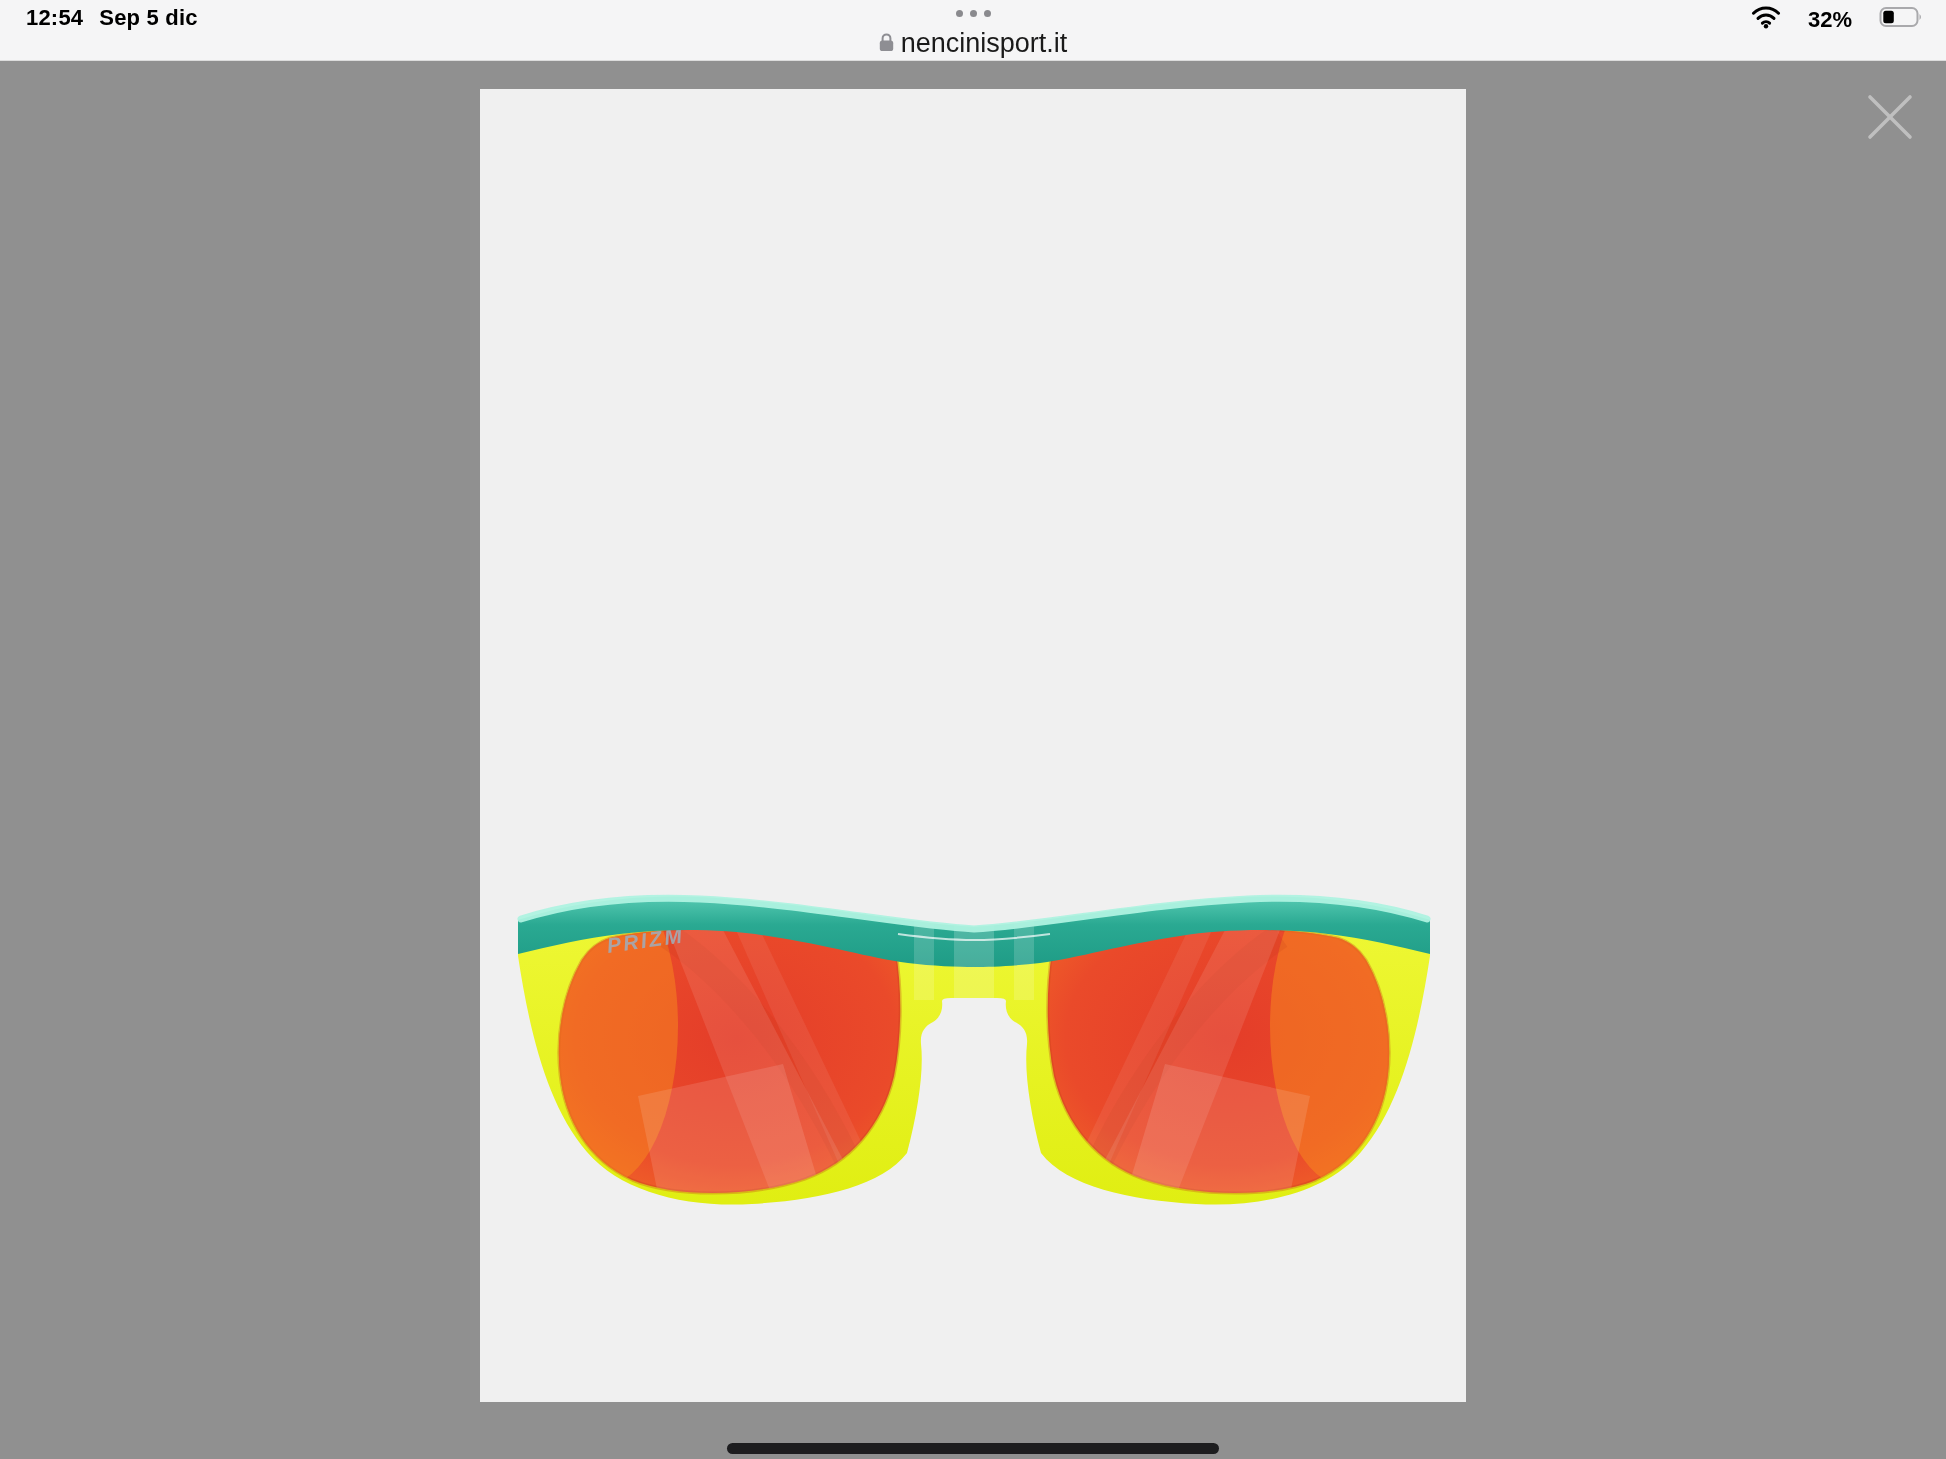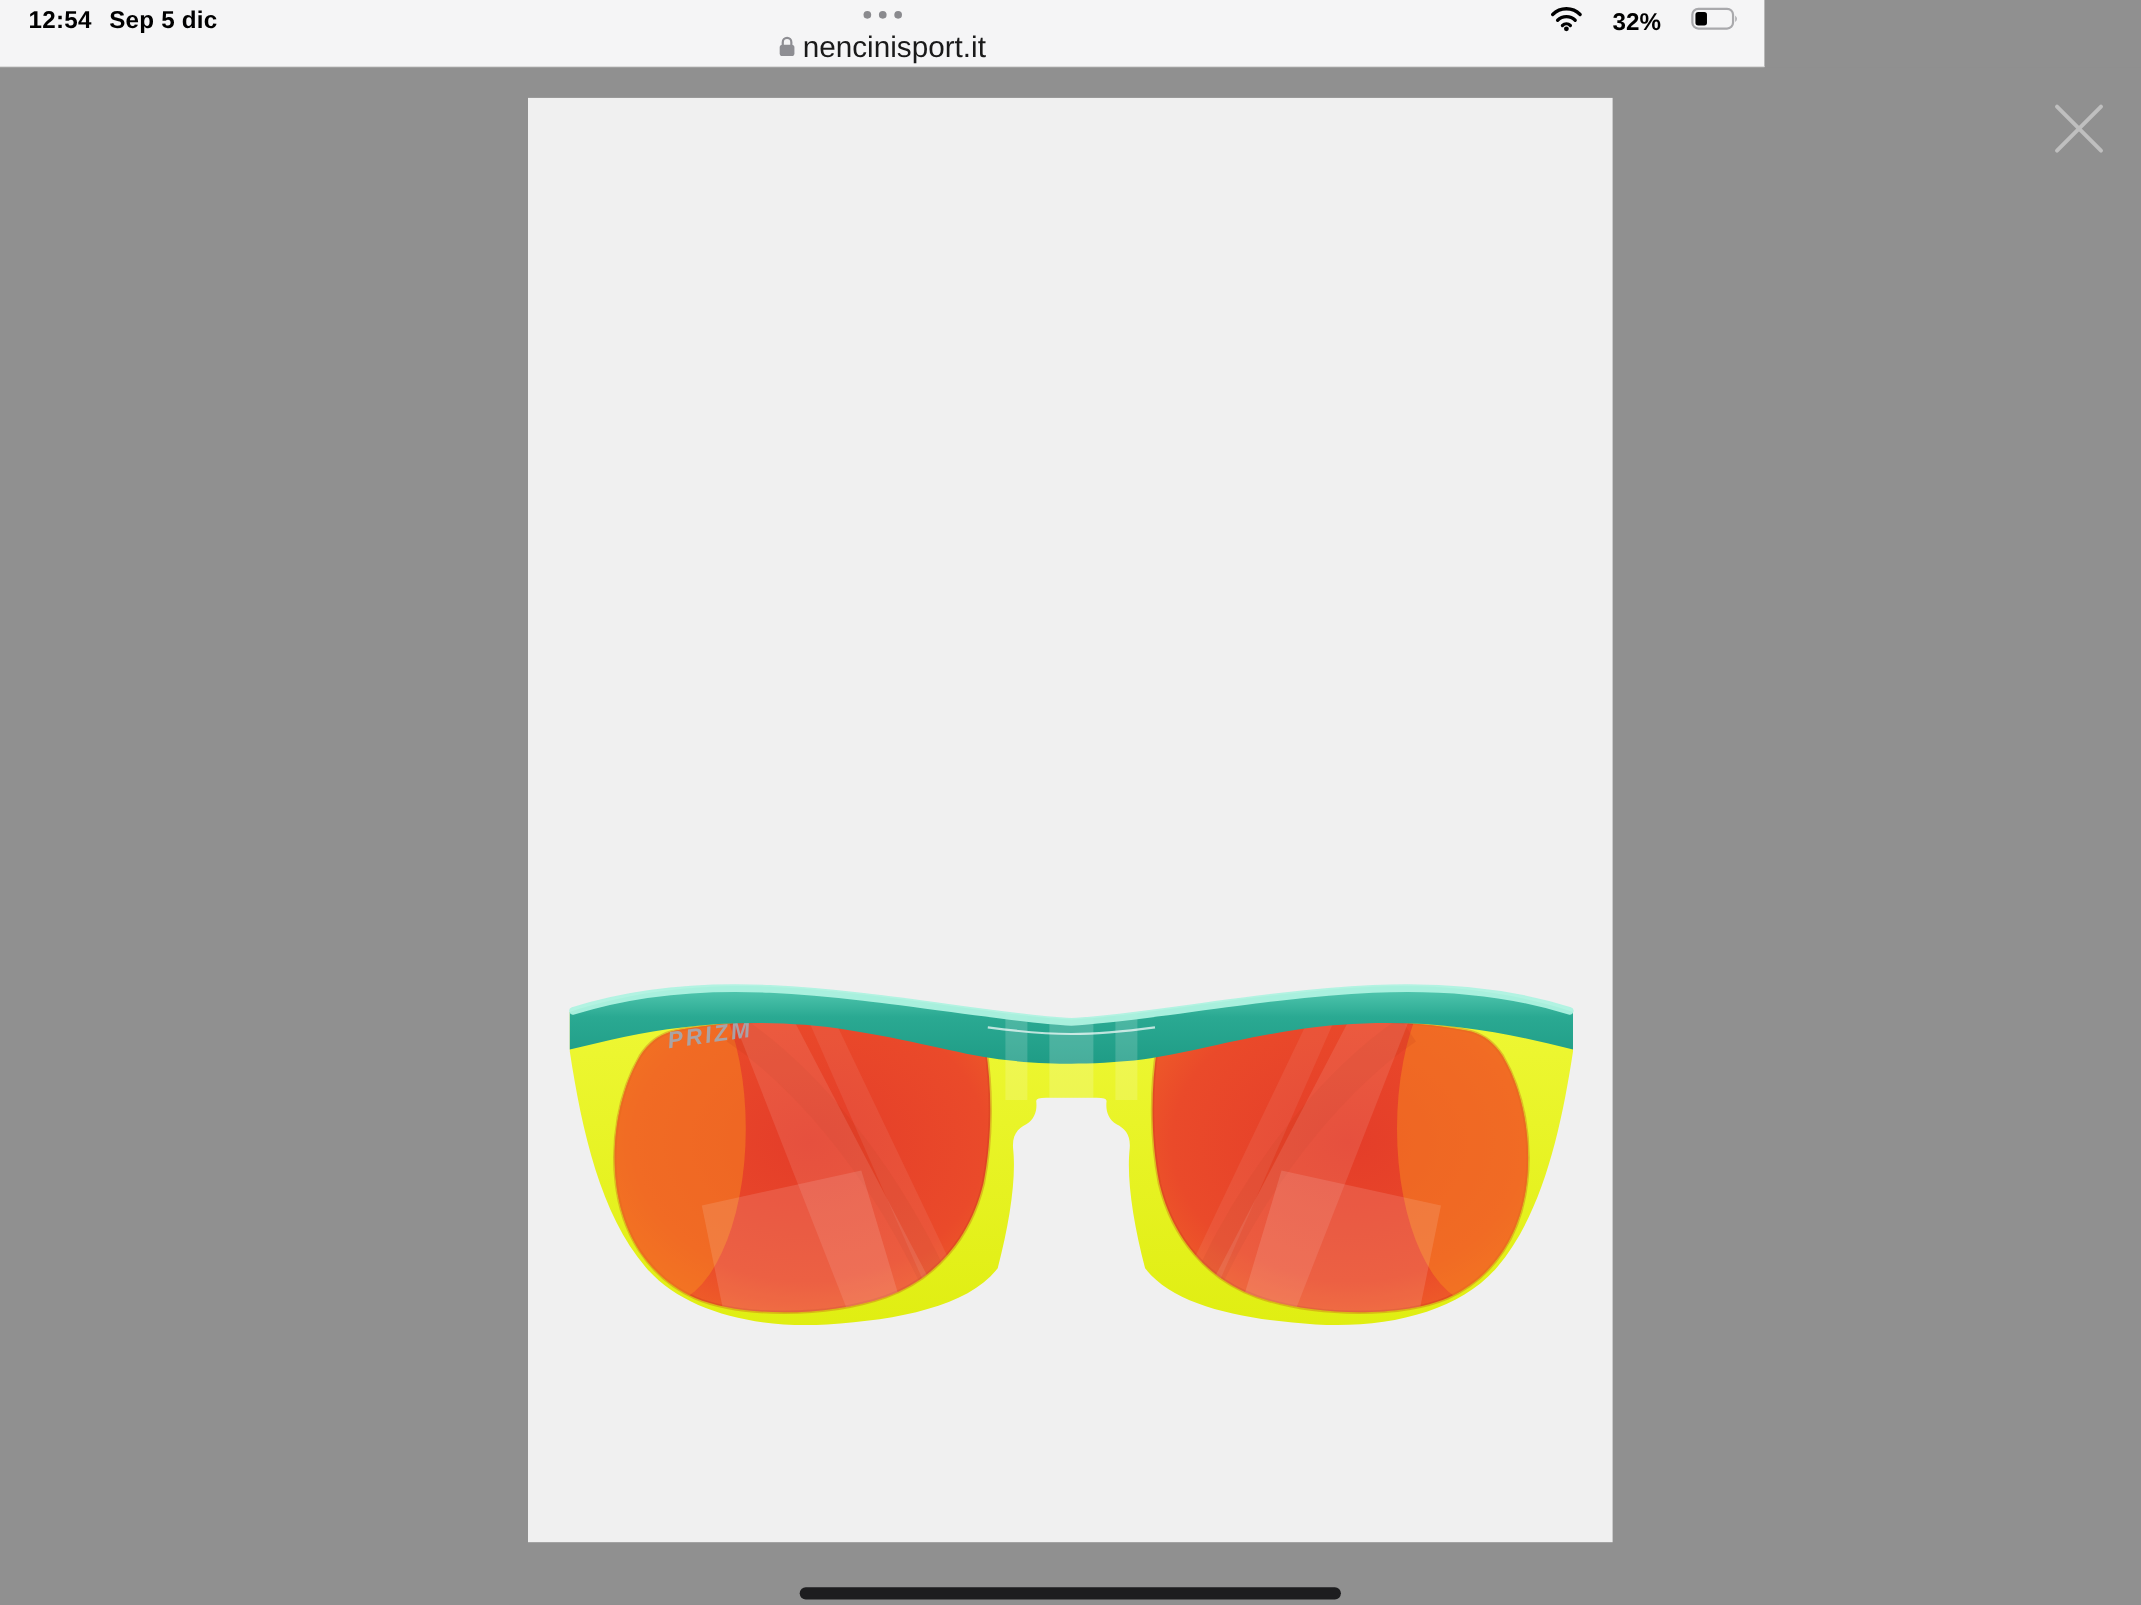--- a/index.html
+++ b/index.html
@@ -4,21 +4,21 @@
 <style>
   html,body{margin:0;padding:0;}
   body{
     width:1946px;height:1459px;position:relative;overflow:hidden;
     background:#909090;
     font-family:"Liberation Sans", sans-serif;
     -webkit-font-smoothing:antialiased;
   }
   
   .statusbar{
-    position:absolute;top:0;left:0;width:1604px;height:60px;
+    position:absolute;top:0;left:0;width:1946px;height:60px;
     background:#f5f5f6;border-bottom:1px solid #dcdcdc;z-index:30;
   }
   .sb-left{
     position:absolute;left:26px;top:5px;display:flex;gap:16px;
     font-size:22px;font-weight:600;color:#000;letter-spacing:.2px;
   }
   .sb-dots{
     position:absolute;left:0;right:0;top:10px;display:flex;justify-content:center;gap:7px;
   }
   .sb-dots i{width:7px;height:7px;border-radius:50%;background:#8a8a8e;display:block;}

